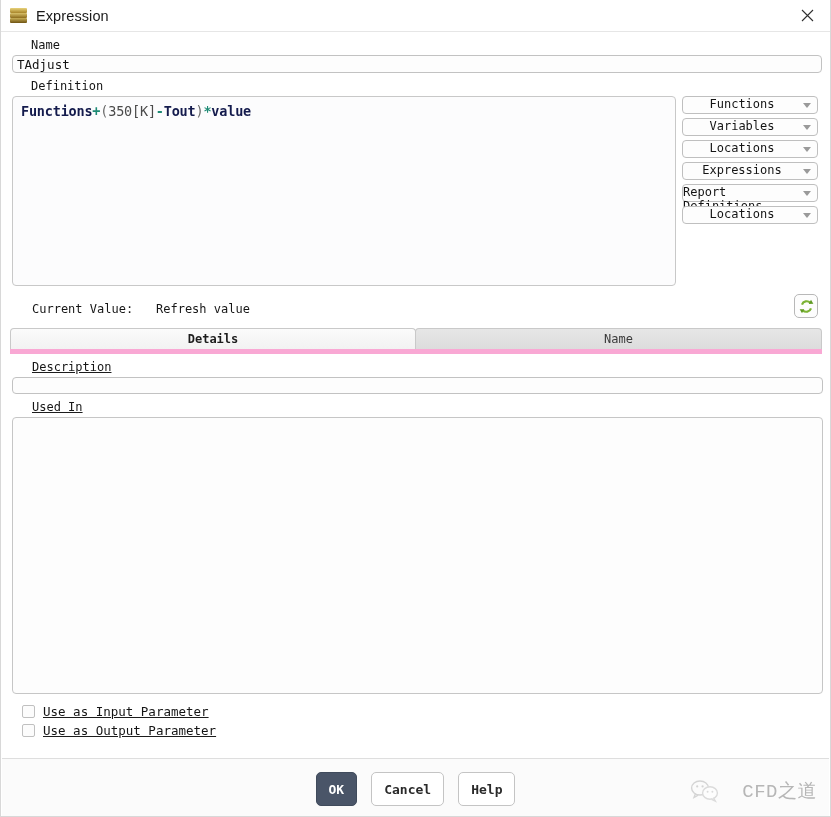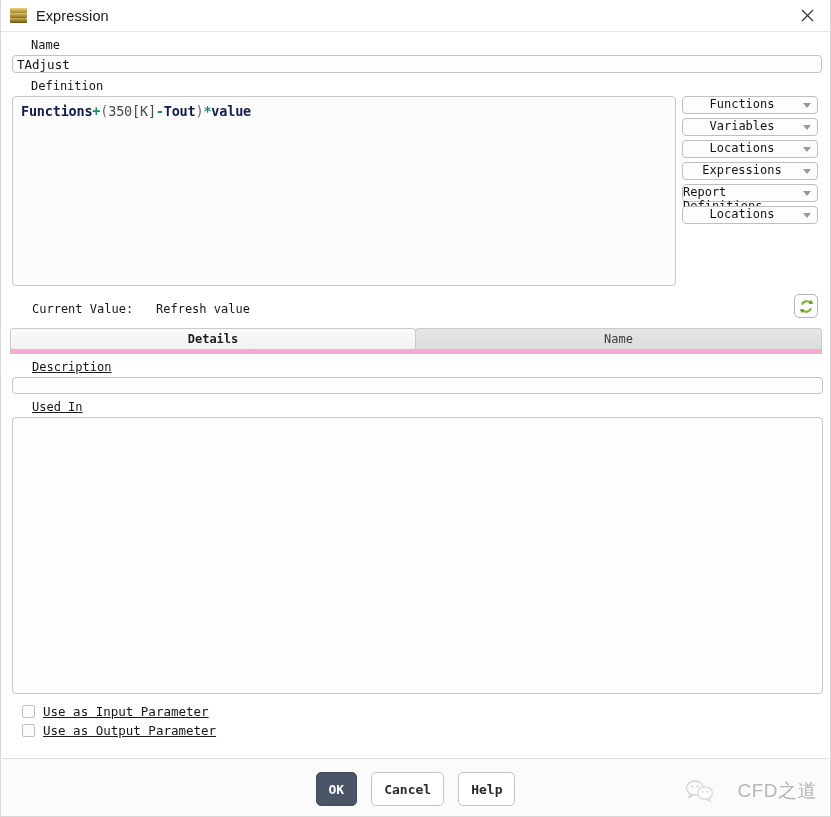--- a/index.html
+++ b/index.html
@@ -348,21 +348,21 @@
   #watermark {
     position: absolute;
     right: 12px;
     bottom: 12px;
     display: flex;
     align-items: center;
     opacity: 0.62;
   }
   #watermark-text {
     margin-left: 22px;
-    font-family: Liberation Sans, sans-serif;
+    font-family: Liberation Mono, monospace;
     font-size: 19px;
     color: #8c8c8c;
     letter-spacing: 0.5px;
   }
 </style>
 </head>
 <body>
 
 <div id="window">
 

